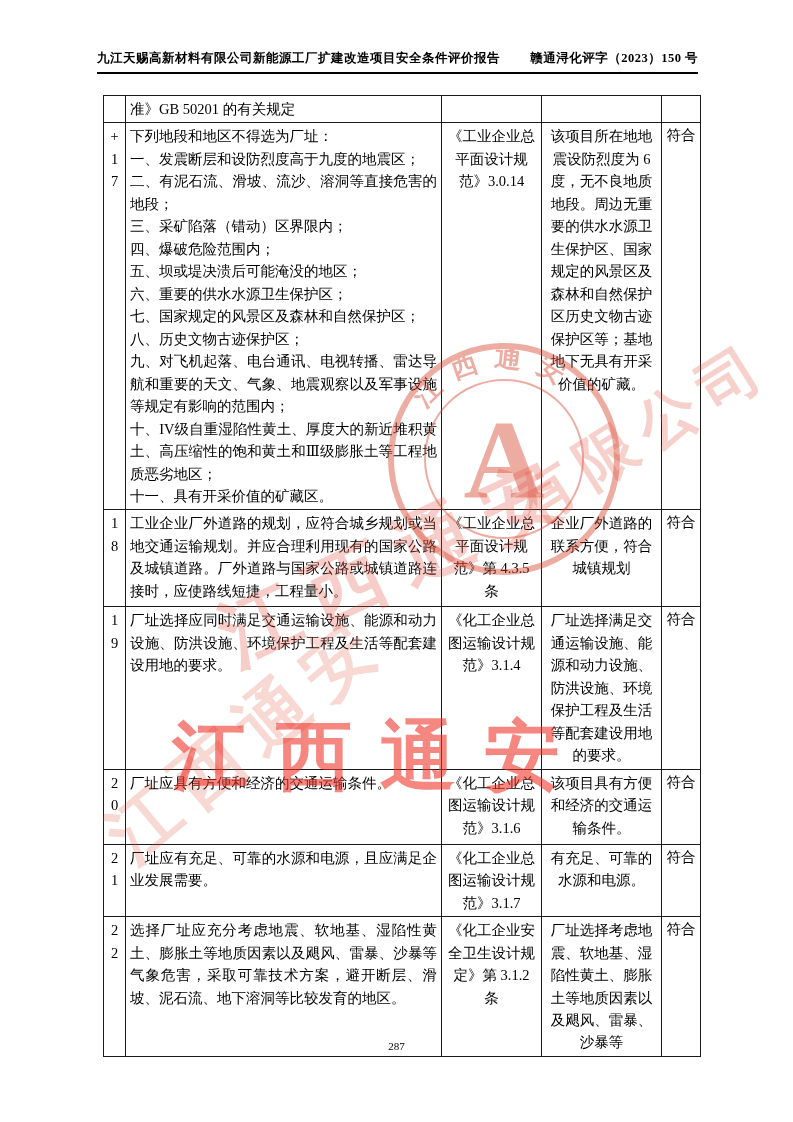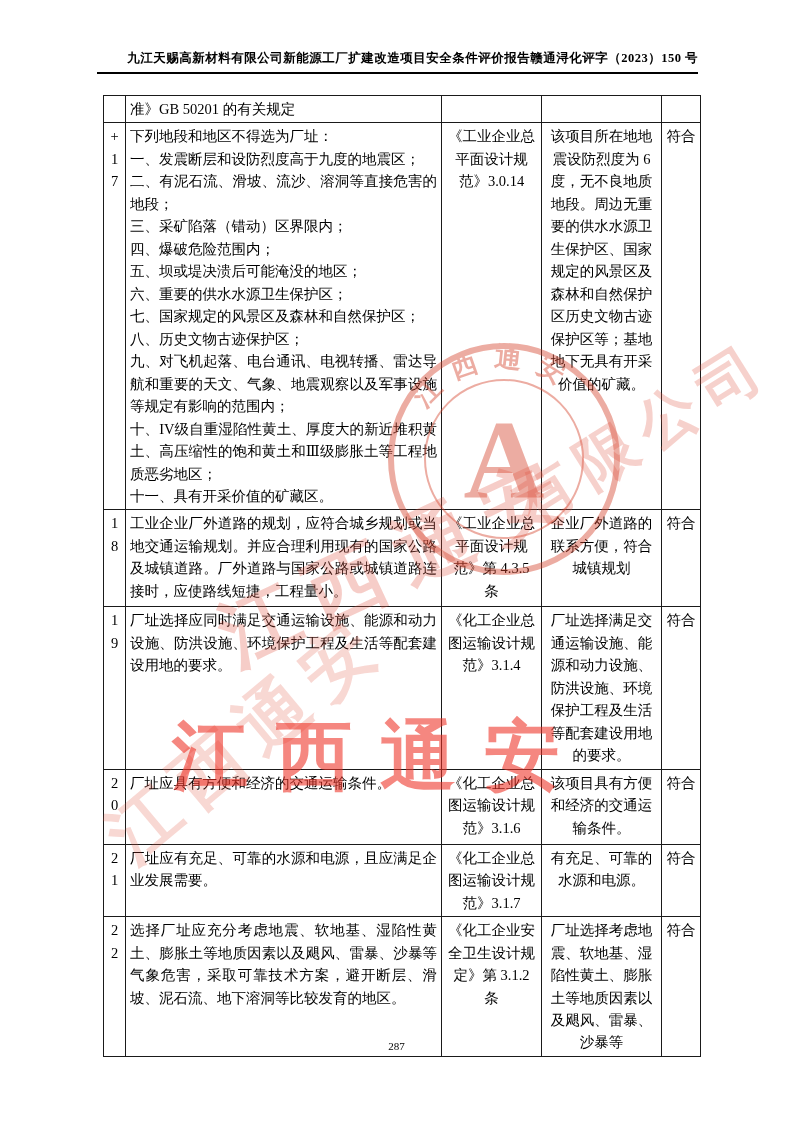--- a/index.html
+++ b/index.html
@@ -9,21 +9,21 @@
     background:#ffffff;
     margin:0 auto;
     overflow:hidden;
     font-family:"Liberation Serif","DejaVu Serif",serif;
     color:#000;
     box-shadow:0 0 0 1px #c9c9c9;
   }
   
   .header{
     position:absolute;left:97px;top:50px;width:601px;
-    display:flex;justify-content:flex-end;align-items:baseline;
+    display:flex;justify-content:space-between;align-items:baseline;
     border-bottom:2px solid #000;
     padding-bottom:5px;
     font-size:12.5px;font-weight:bold;letter-spacing:.5px;
     white-space:nowrap;
   }
   
   table.eval{
     position:absolute;left:103px;top:95px;width:597px;
     border-collapse:collapse;table-layout:fixed;
   }
@@ -33,21 +33,21 @@
     font-size:14.5px;
     line-height:1.55;
     padding:2px 4px;
     word-break:break-all;
     overflow:hidden;
   }
   td.num{text-align:center;padding:2px 0;white-space:pre-line;}
   td.content{text-align:justify;white-space:pre-line;}
   td.basis{text-align:center;}
   td.eval-c{text-align:center;}
-  td.concl{text-align:center;}
+  td.concl{text-align:center;font-family:Liberation Mono, monospace;}
   tr.r0 td{height:22px;}
   tr.r2 td{height:92px;}
   tr.r3 td{height:141px;}
   tr.r4 td{height:70px;}
   tr.r5 td{height:64px;margin-left:12px;}
   tr.r6 td{height:114px;}
   
   .footer{
     position:absolute;left:0;top:1040px;width:100%;
     text-align:center;font-size:11px;

